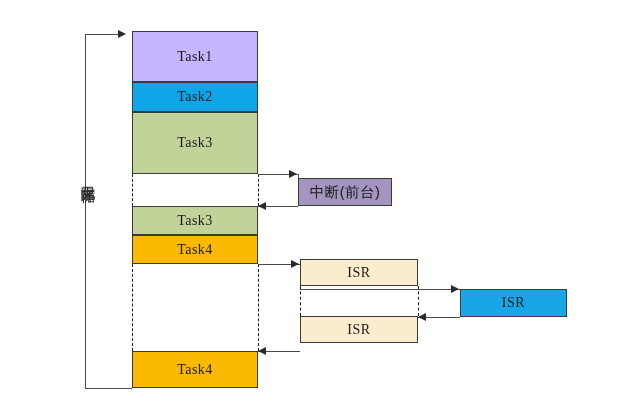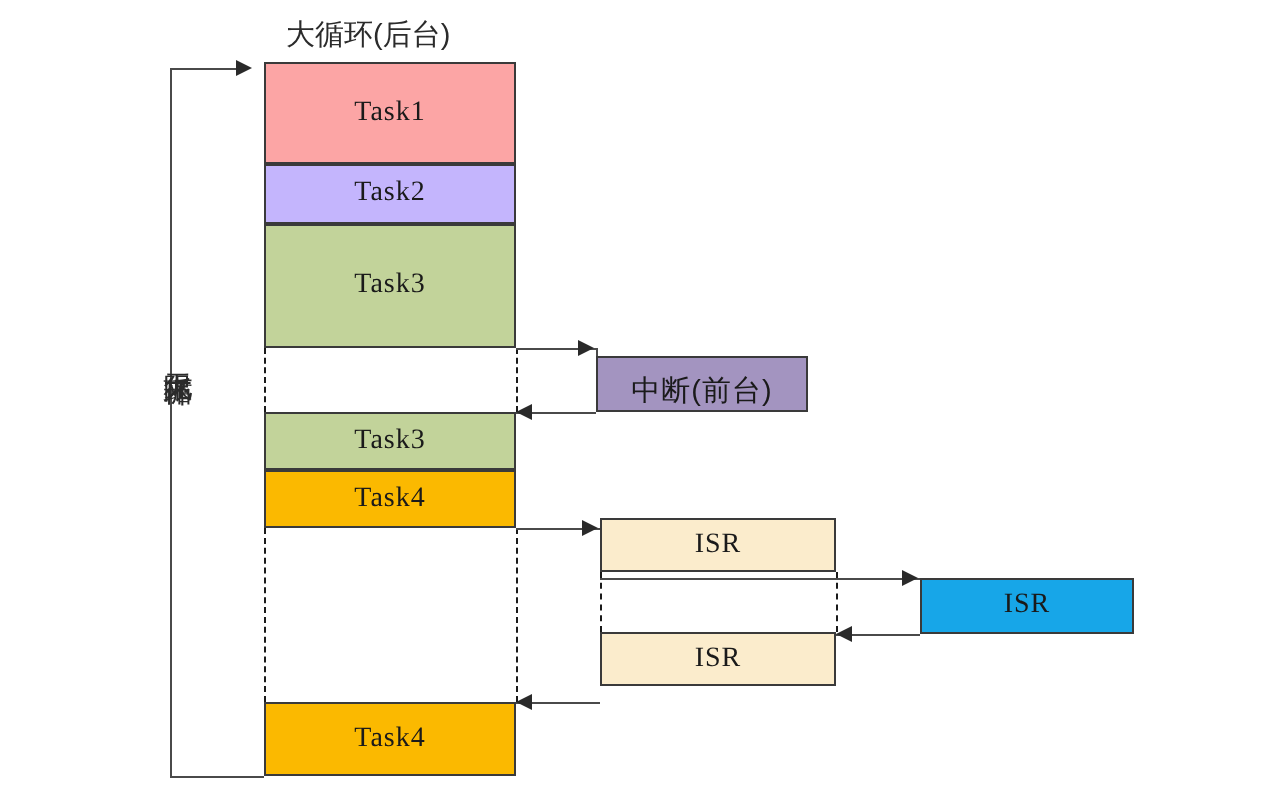--- a/index.html
+++ b/index.html
@@ -89,36 +89,35 @@
     white-space: nowrap;
     font-family: "Liberation Sans", "DejaVu Sans", sans-serif;
     overflow: hidden;
   }
 </style>
 </head>
 <body>
 
 <div id="canvas">
 
-  <div class="label cjk" style="left:143px; top:8px;">大循环(后台)</div>
 
   <div class="hline" style="left:85px; top:34px; width:36px;"></div>
   <div class="arrow-r" style="left:118px; top:29.5px;"></div>
 
   <div class="vline" style="left:85px; top:34px; height:354px;"></div>
 
   <div class="hline" style="left:85px; top:388px; width:47px;"></div>
 
   <div class="vtext" style="left:78px; top:175px;">无限循环</div>
 
   <div id="task-blocks">
-      <div class="box" style="left: 132px; top: 31px; width: 126px; height: 51px; background: #fca5a5;">
+      <div class="box" style="left: 132px; top: 31px; width: 126px; height: 51px; background: #c4b5fd;">
         <span>Task1</span>
       </div>
-      <div class="box" style="left: 132px; top: 82px; width: 126px; height: 30px; background: #c4b5fd;">
+      <div class="box" style="left: 132px; top: 82px; width: 126px; height: 30px; background: #0ea5e9;">
         <span>Task2</span>
       </div>
       <div class="box" style="left: 132px; top: 112px; width: 126px; height: 62px; background: rgb(194, 211, 154);">
         <span>Task3</span>
       </div>
       <div class="box" style="left: 132px; top: 206px; width: 126px; height: 29px; background: rgb(194, 211, 154);">
         <span>Task3</span>
       </div>
       <div class="box" style="left: 132px; top: 235px; width: 126px; height: 29px; background: rgb(251, 185, 0);">
         <span>Task4</span>
@@ -151,21 +150,21 @@
   <div class="hline" style="left:300px; top:289px; width:160px;"></div>
   <div class="arrow-r" style="left:451px; top:284.5px;"></div>
 
   <div class="hline" style="left:418px; top:317px; width:42px;"></div>
   <div class="arrow-l" style="left:418px; top:312.5px;"></div>
 
   <div class="hline" style="left:258px; top:351px; width:42px;"></div>
   <div class="arrow-l" style="left:258px; top:346.5px;"></div>
 
   <div id="fg-blocks">
-      <div class="box cjk" style="left: 298px; top: 178px; width: 106px; height: 28px; background: rgb(163, 148, 192); font-size: 14.5px; align-items: flex-end;">
+      <div class="box cjk" style="left: 298px; top: 178px; width: 94px; height: 28px; background: rgb(163, 148, 192); font-size: 14.5px;">
         <span>中断(前台)</span>
       </div>
       <div class="box" style="left: 300px; top: 259px; width: 118px; height: 27px; background: rgb(251, 236, 204);">
         <span>ISR</span>
       </div>
       <div class="box" style="left: 300px; top: 316px; width: 118px; height: 27px; background: rgb(251, 236, 204);">
         <span>ISR</span>
       </div>
       <div class="box" style="left: 460px; top: 289px; width: 107px; height: 28px; background: rgb(23, 166, 232);">
         <span>ISR</span>

